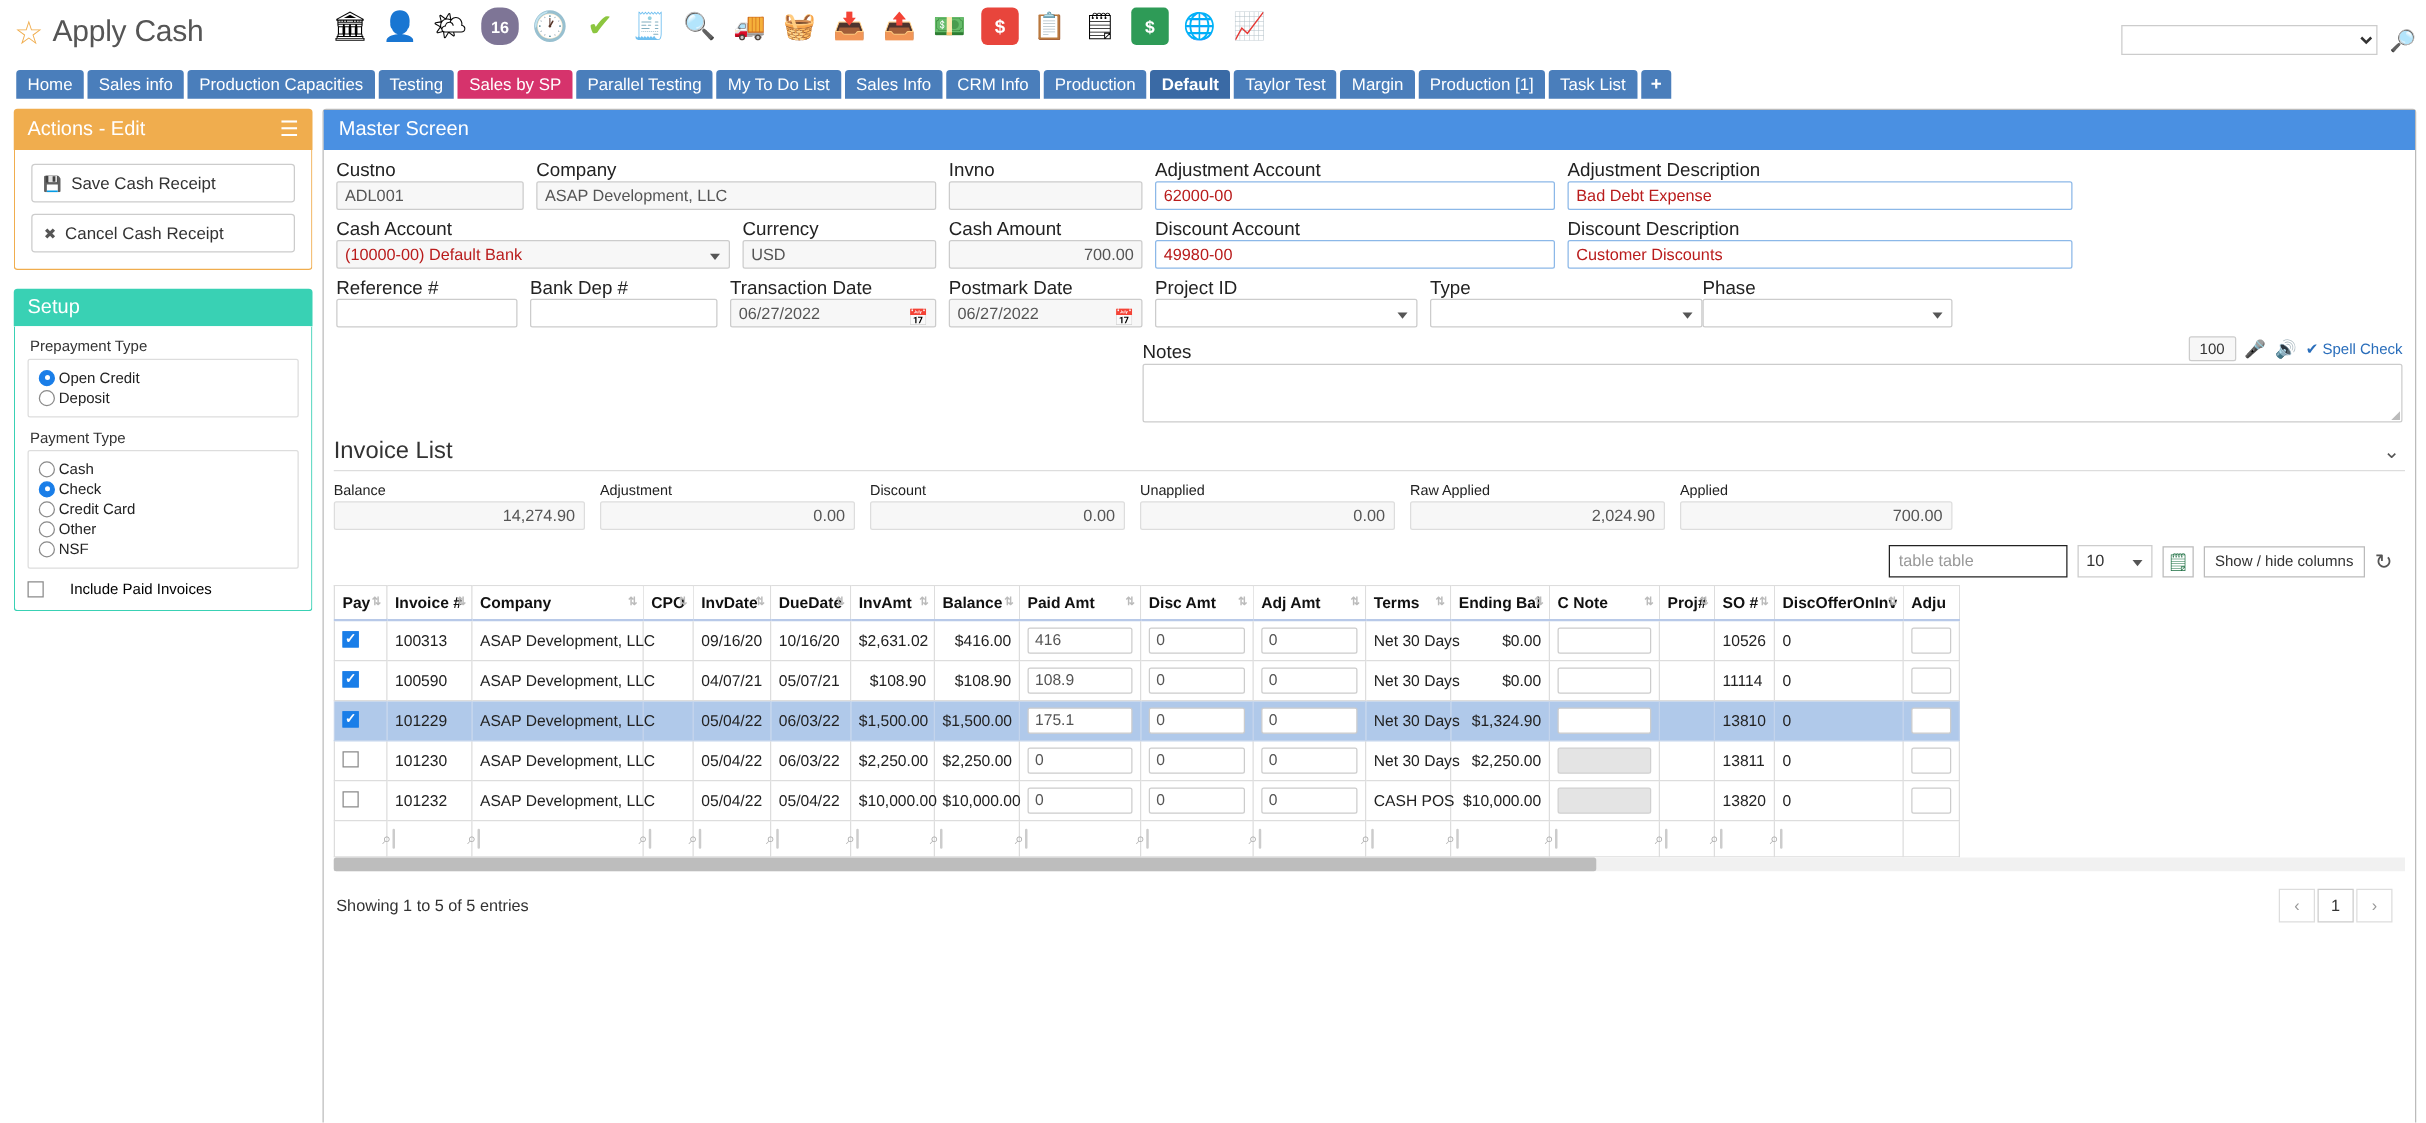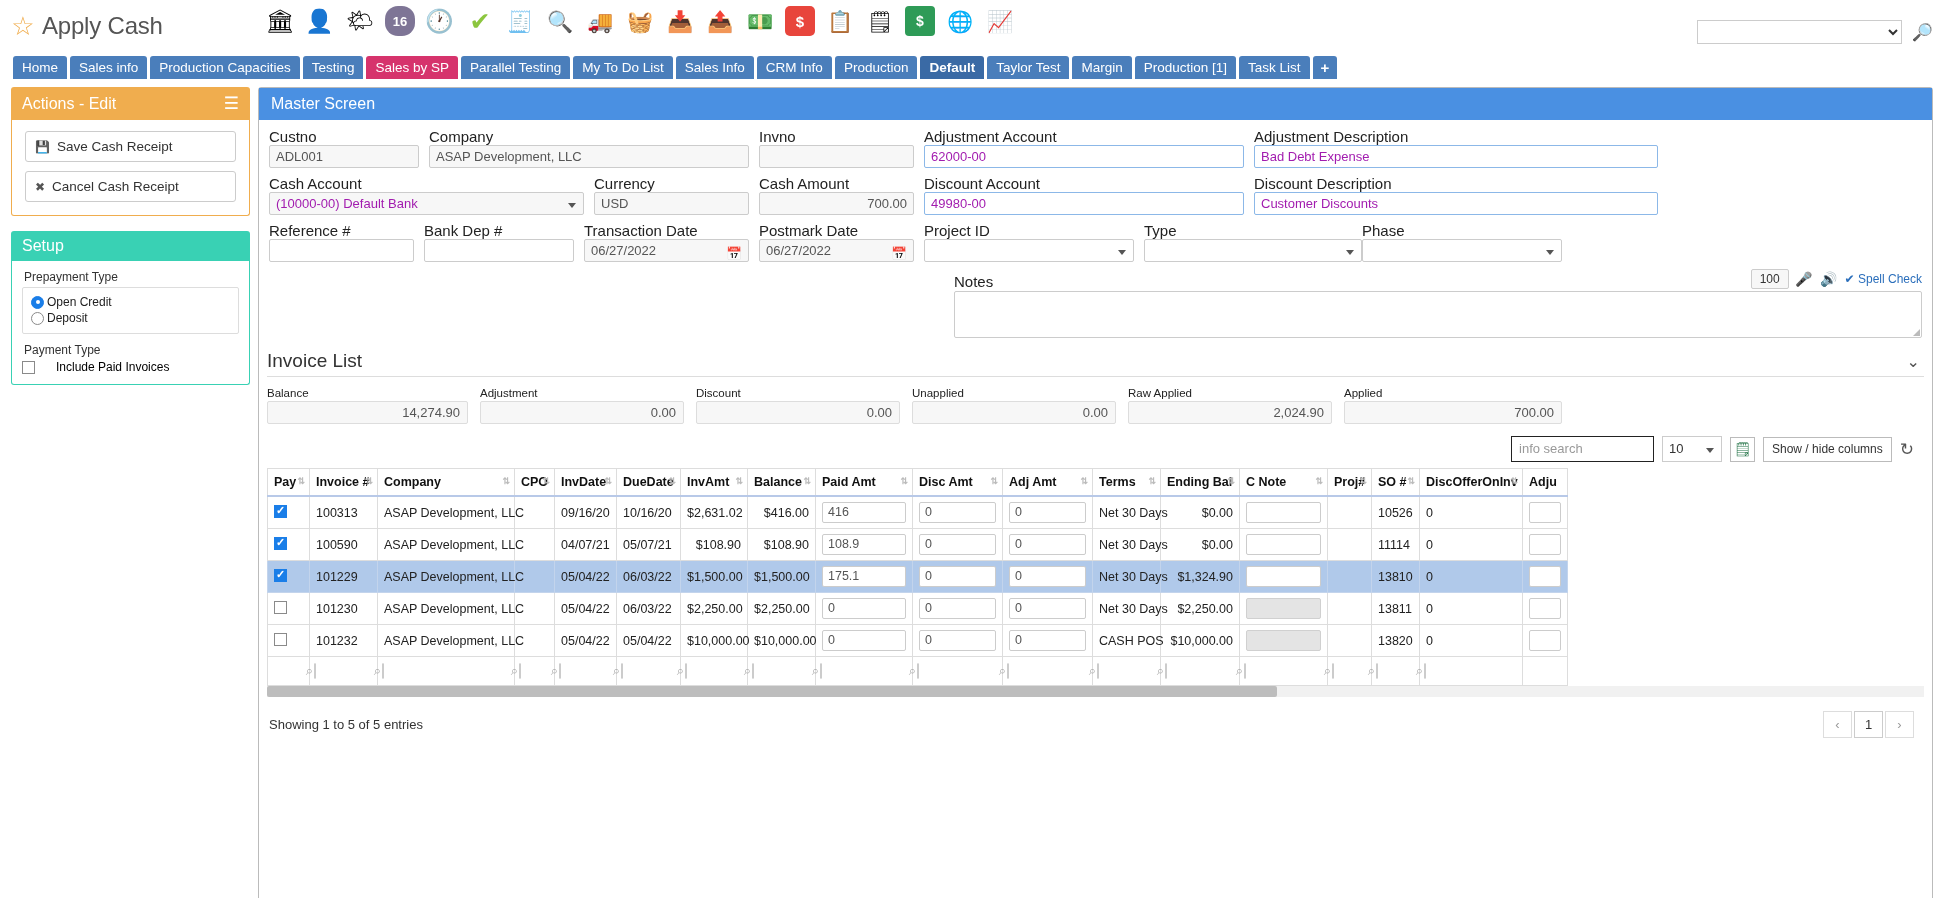--- a/index.html
+++ b/index.html
@@ -138,21 +138,21 @@
   .master-head {
     background: #4a90e2; color: #fff;
     font-size: 16px; padding: 7px 12px;
   }
   .form-area { padding: 8px 10px 0 10px; }
   .frow { display: flex; margin-bottom: 7px; }
   .fcell { padding-right: 10px; }
   .flbl { font-size: 15px; color: #222; margin-bottom: 2px; height: 15px; }
   .inp {
     height: 23px; border: 1px solid #ccc; border-radius: 2px;
-    background: #fff; font-size: 13px; color: #a21caf;
+    background: #fff; font-size: 13px; color: #b91c1c;
     padding: 0 6px; line-height: 21px; overflow: hidden;
     white-space: nowrap;
   }
   .inp.grey { background: #f7f7f7; color: #555; }
   .inp.focus { border-color: #8cb8e8; }
   .inp.ta { text-align: right; }
   .inp.sel {
     background: #f7f7f7; position: relative; padding-right: 20px;
   }
   .inp.sel::after {
@@ -375,20 +375,42 @@
           <div class="radio-row">
             <span class="rad on"></span>
             <span>Open Credit</span>
           </div>
           <div class="radio-row">
             <span class="rad"></span>
             <span>Deposit</span>
           </div>
         </div>
         <div class="fieldset-lbl">Payment Type</div>
+        <div class="radio-box">
+          <div class="radio-row">
+            <span class="rad"></span>
+            <span>Cash</span>
+          </div>
+          <div class="radio-row">
+            <span class="rad on"></span>
+            <span>Check</span>
+          </div>
+          <div class="radio-row">
+            <span class="rad"></span>
+            <span>Credit Card</span>
+          </div>
+          <div class="radio-row">
+            <span class="rad"></span>
+            <span>Other</span>
+          </div>
+          <div class="radio-row">
+            <span class="rad"></span>
+            <span>NSF</span>
+          </div>
+        </div>
         <div class="chk-row">
           <span class="cb"></span>
           <span style="font-size:12px;">Include Paid Invoices</span>
         </div>
       </div>
     </div>
   </div>
 
   <div class="main">
     <div class="master-head">Master Screen</div>
@@ -473,21 +495,21 @@
           <div class="inp sel white-sel"></div>
         </div>
         <div class="fcell" style="width:210px;">
           <div class="flbl">Phase</div>
           <div class="inp sel white-sel"></div>
         </div>
       </div>
 
       <div class="frow" style="margin-bottom:0;">
         <div style="width:645px;"></div>
-        <div style="flex:1;margin-left:40px;">
+        <div style="flex:1;">
           <div style="display:flex;align-items:center;justify-content:space-between;">
             <div class="flbl" style="margin:0;">Notes</div>
             <div class="notes-top">
               <span class="cnt-box">100</span>
               <span class="mic">🎤</span>
               <span class="spk">🔊</span>
               <span class="spell">✔ Spell Check</span>
             </div>
           </div>
           <div class="notes-ta"></div>
@@ -522,21 +544,21 @@
         <div class="tot-lbl">Raw Applied</div>
         <div class="tot-val">2,024.90</div>
       </div>
       <div class="tot-cell" style="width:218px;padding-right:0;">
         <div class="tot-lbl">Applied</div>
         <div class="tot-val">700.00</div>
       </div>
     </div>
 
     <div class="tbl-ctrl">
-      <div class="tsearch">info search</div>
+      <div class="tsearch">table table</div>
       <div class="lensel">10</div>
       <div class="xls-btn">🗒</div>
       <div class="shb">Show / hide columns</div>
       <div class="refresh">↻</div>
     </div>
 
     <div class="tbl-scroll">
       <table class="dt">
         <colgroup>
           <col style="width:42px">

